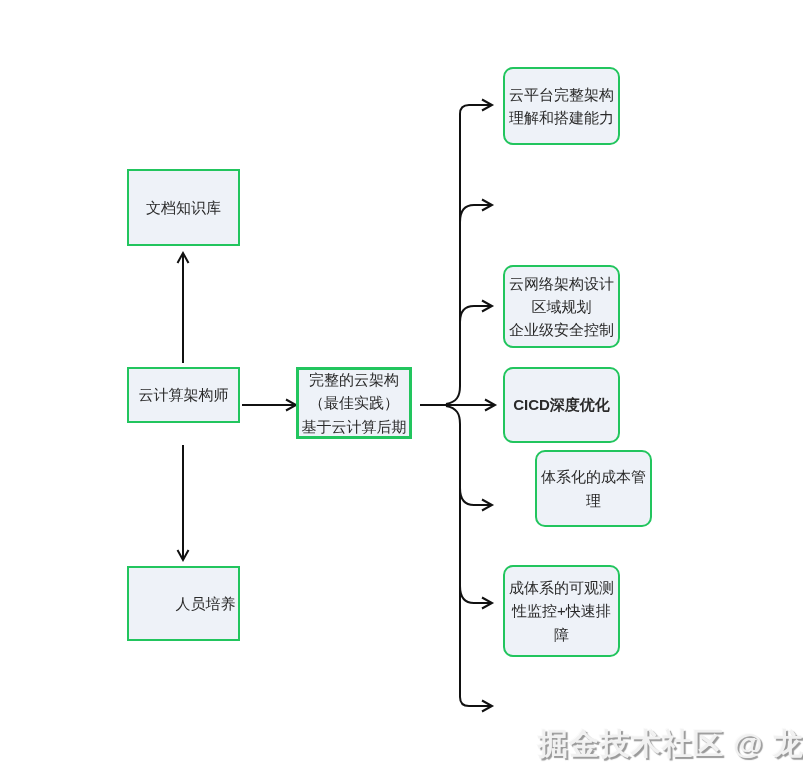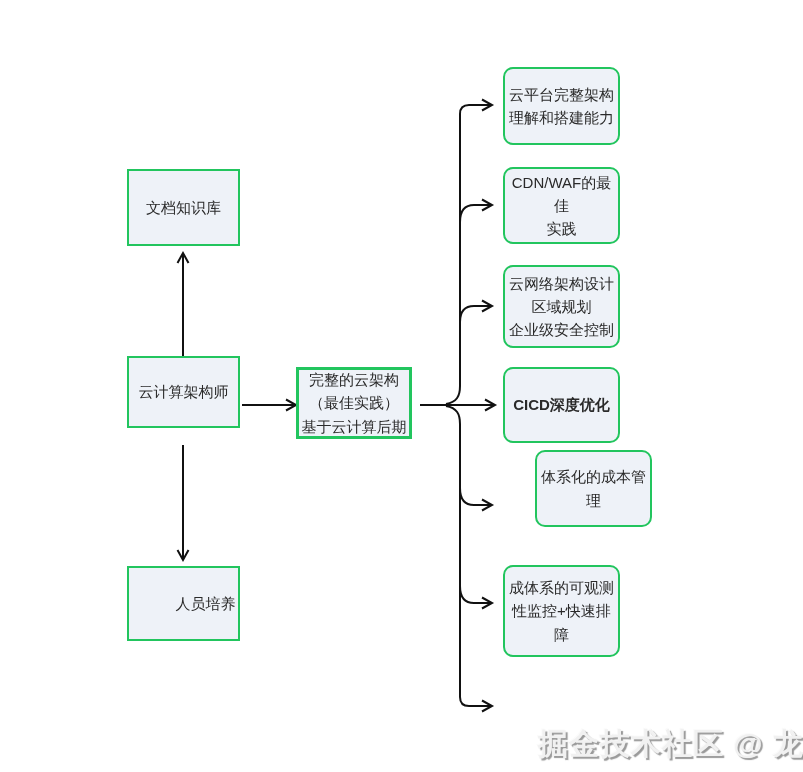--- a/index.html
+++ b/index.html
@@ -28,21 +28,21 @@
     justify-content: center;
     text-align: center;
     white-space: pre-line;
   }
   .node.square { border-radius: 0; }
   .node.rounded { border-radius: 10px; border-width: 2.5px; }
   .node.center-node { border-width: 3px; }
 
   
   .n-dockb    { left: 127px; top: 169px; width: 113px; height: 77px; }
-  .n-arch     { left: 127px; top: 356px; width: 113px; height: 72px; }
+  .n-arch     { left: 127px; top: 367px; width: 113px; height: 56px; }
   .n-train    { left: 127px; top: 566px; width: 113px; height: 75px; padding-left: 44px; }
   
   .n-center   { left: 296px; top: 367px; width: 116px; height: 72px; }
   
   .n-out0 { left: 503px; top:  67px; width: 117px; height: 78px; }
   .n-out1 { left: 503px; top: 167px; width: 117px; height: 77px; }
   .n-out2 { left: 503px; top: 265px; width: 117px; height: 83px; }
   .n-out3 { left: 503px; top: 367px; width: 117px; height: 76px; font-weight: bold; }
   .n-out4 { left: 503px; top: 450px; width: 117px; height: 77px; margin-left: 32px; }
   .n-out5 { left: 503px; top: 565px; width: 117px; height: 92px; }
@@ -109,22 +109,20 @@
 
   <div class="node square n-train">人员培养</div>
 
   <div class="node square center-node n-center">完整的云架构
 （最佳实践）
 基于云计算后期</div>
 
   <div class="node rounded n-out0">云平台完整架构
 理解和搭建能力</div>
 
-  <div class="node rounded n-out1">CDN/WAF的最佳
-实践</div>
 
   <div class="node rounded n-out2">云网络架构设计
 区域规划
 企业级安全控制</div>
 
   <div class="node rounded n-out3">CICD深度优化</div>
 
   <div class="node rounded n-out4">体系化的成本管
 理</div>
 

